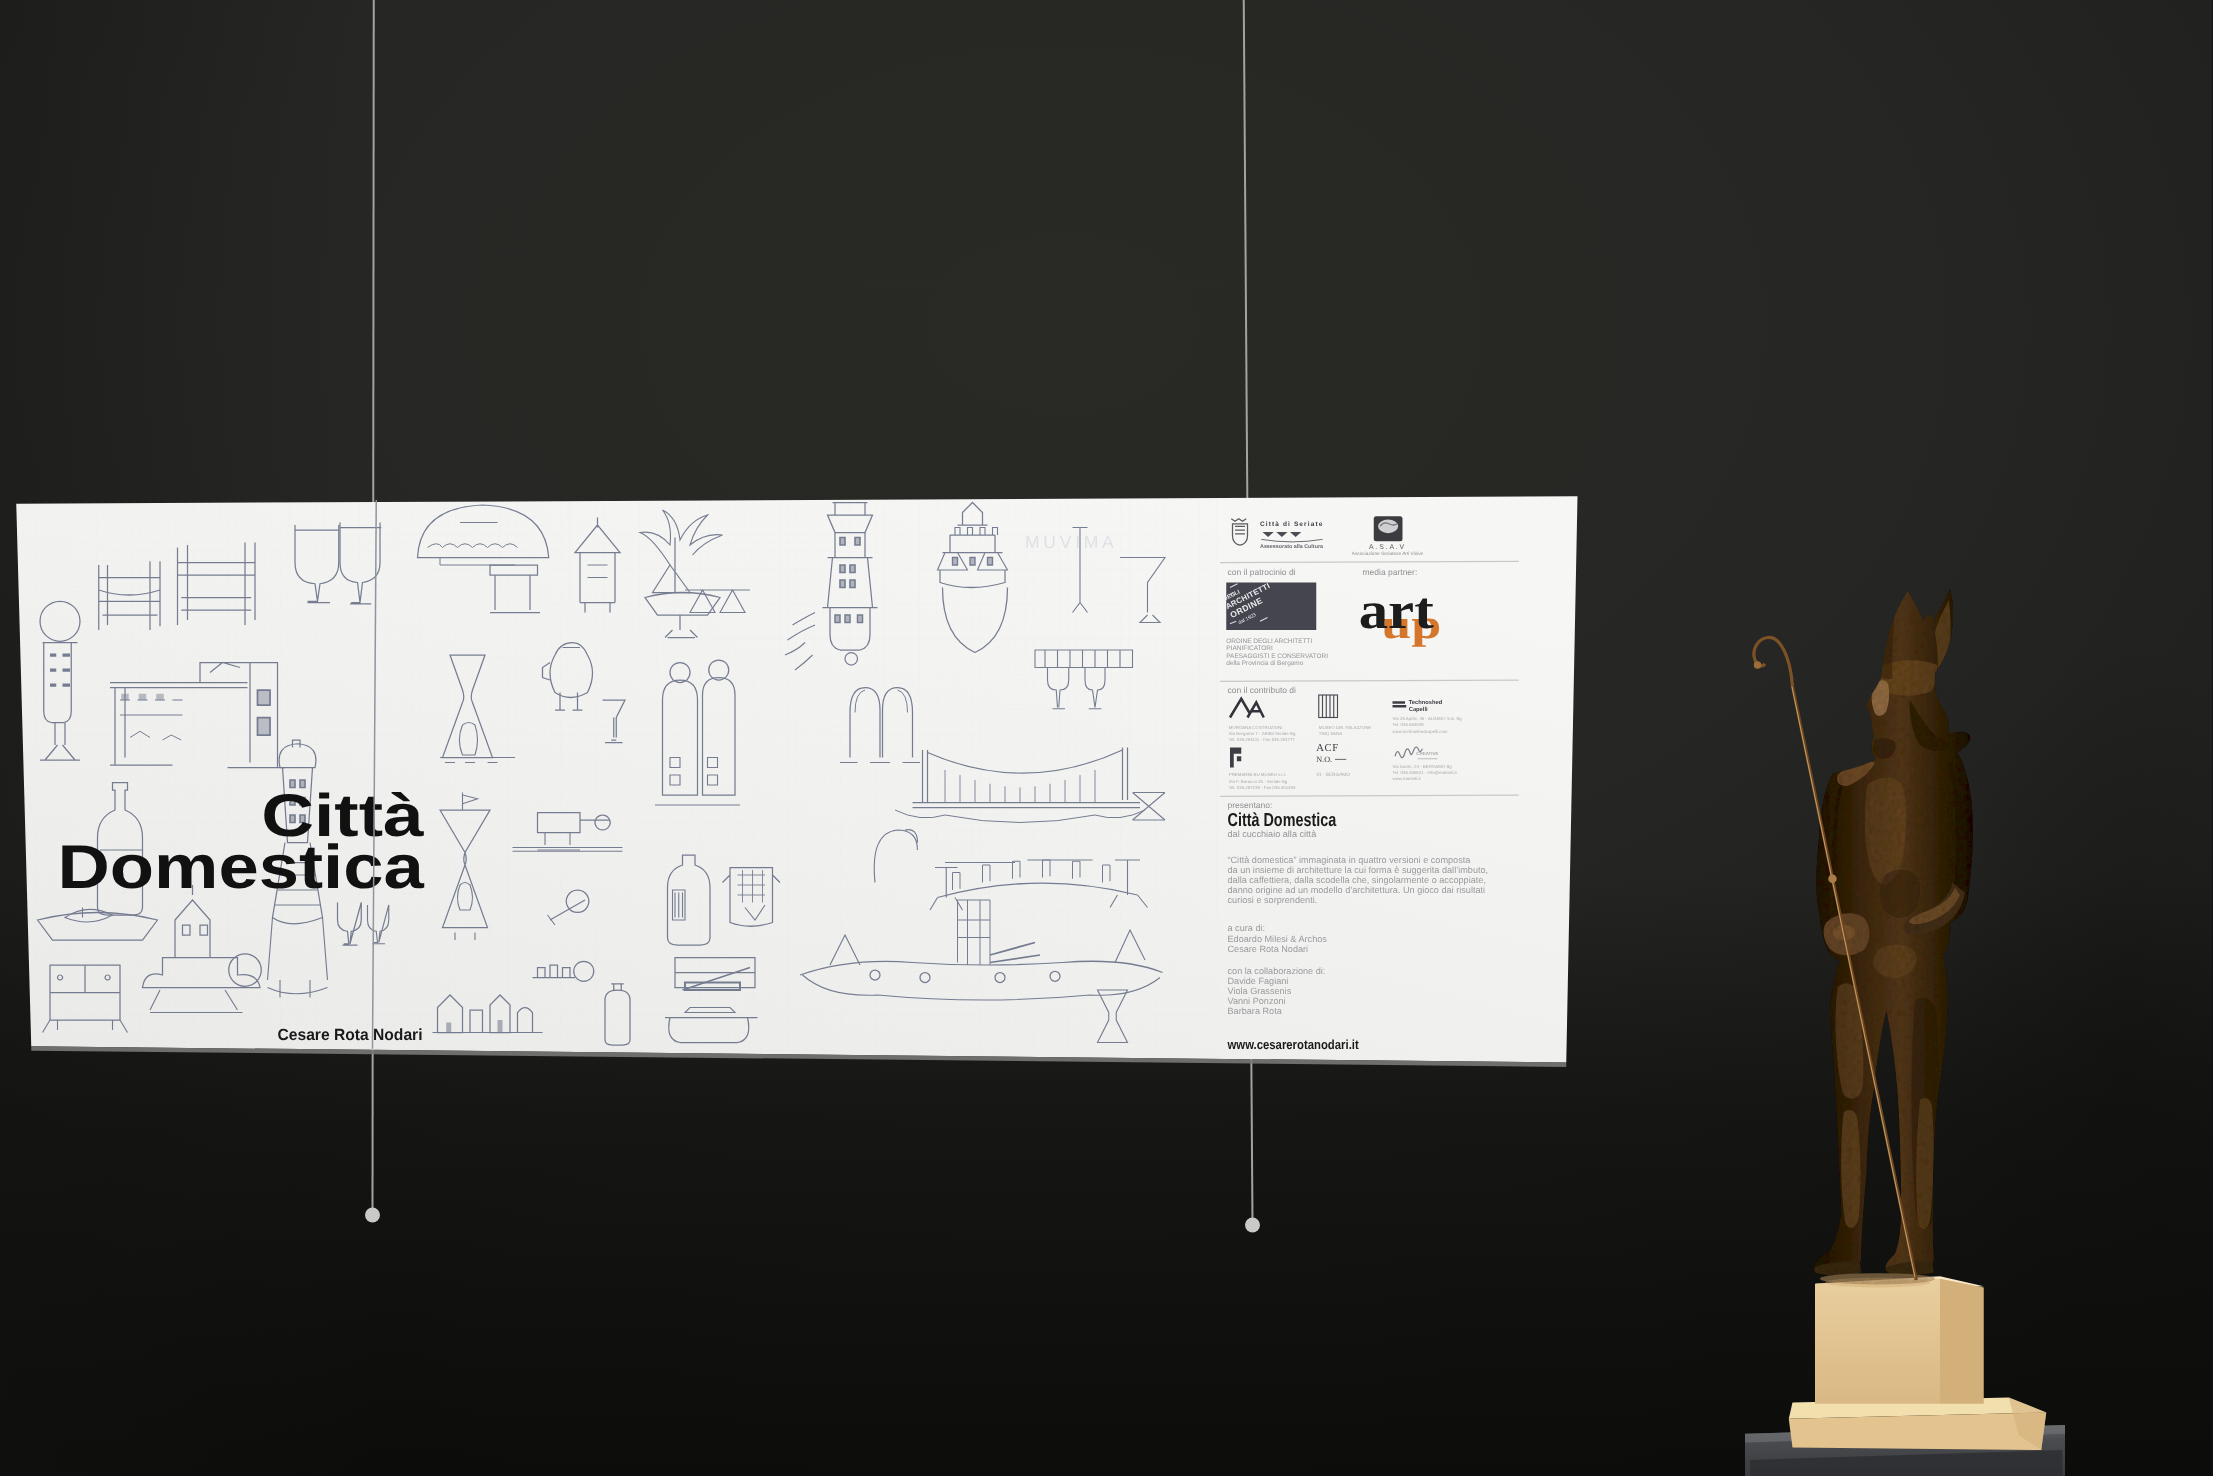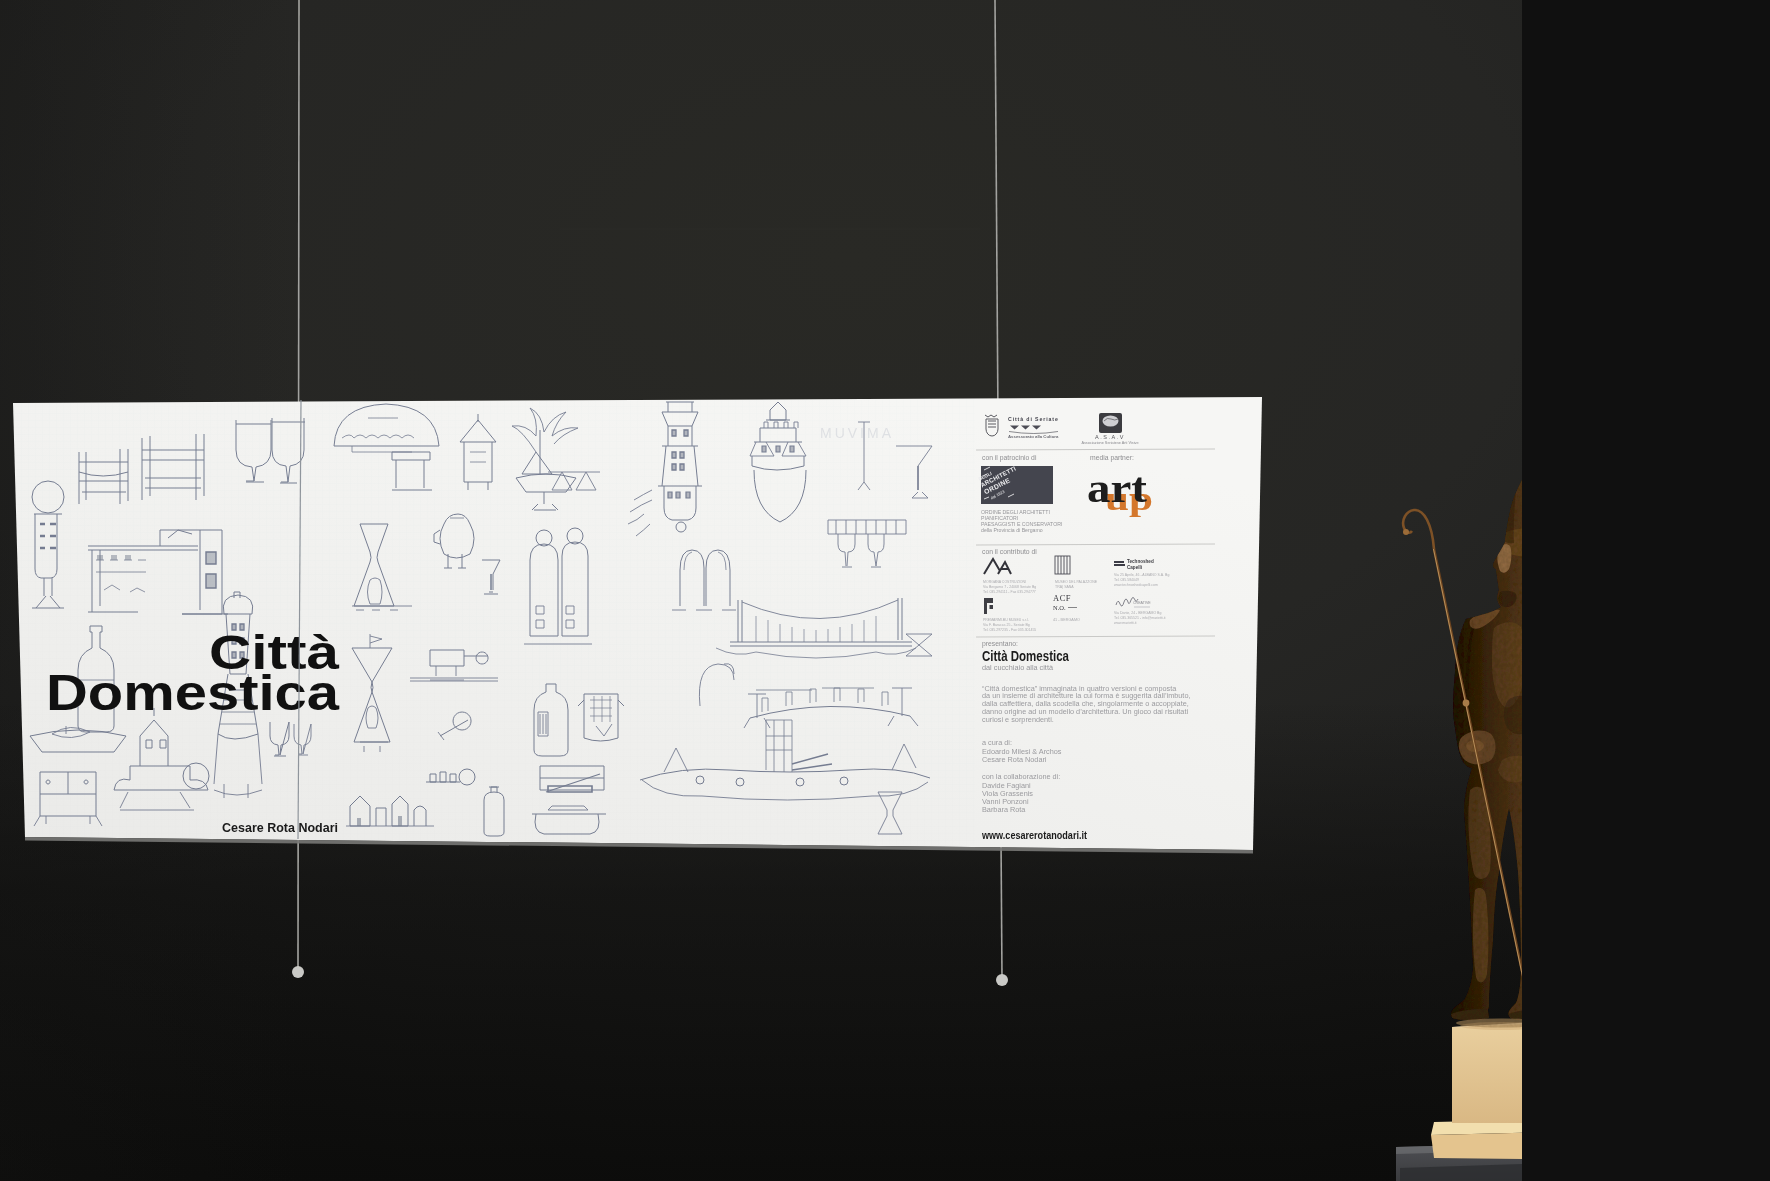--- a/index.html
+++ b/index.html
@@ -1,16 +1,16 @@
 <!DOCTYPE html>
 <html><head>
 <meta charset="utf-8">
 <style>
   html,body{margin:0;padding:0;background:#101010;}
-  #stage{position:relative;width:1522px;height:1181px;overflow:hidden;
+  #stage{position:relative;width:1770px;height:1181px;overflow:hidden;
     font-family:"Liberation Sans", sans-serif;}
 </style>
 </head>
 <body>
 <div id="stage">
 <svg width="1770" height="1181" viewBox="0 0 1770 1181">
 <defs>
   <radialGradient id="wallg" cx="48%" cy="22%" r="85%">
     <stop offset="0%" stop-color="#292925"></stop>
     <stop offset="45%" stop-color="#262624"></stop>

